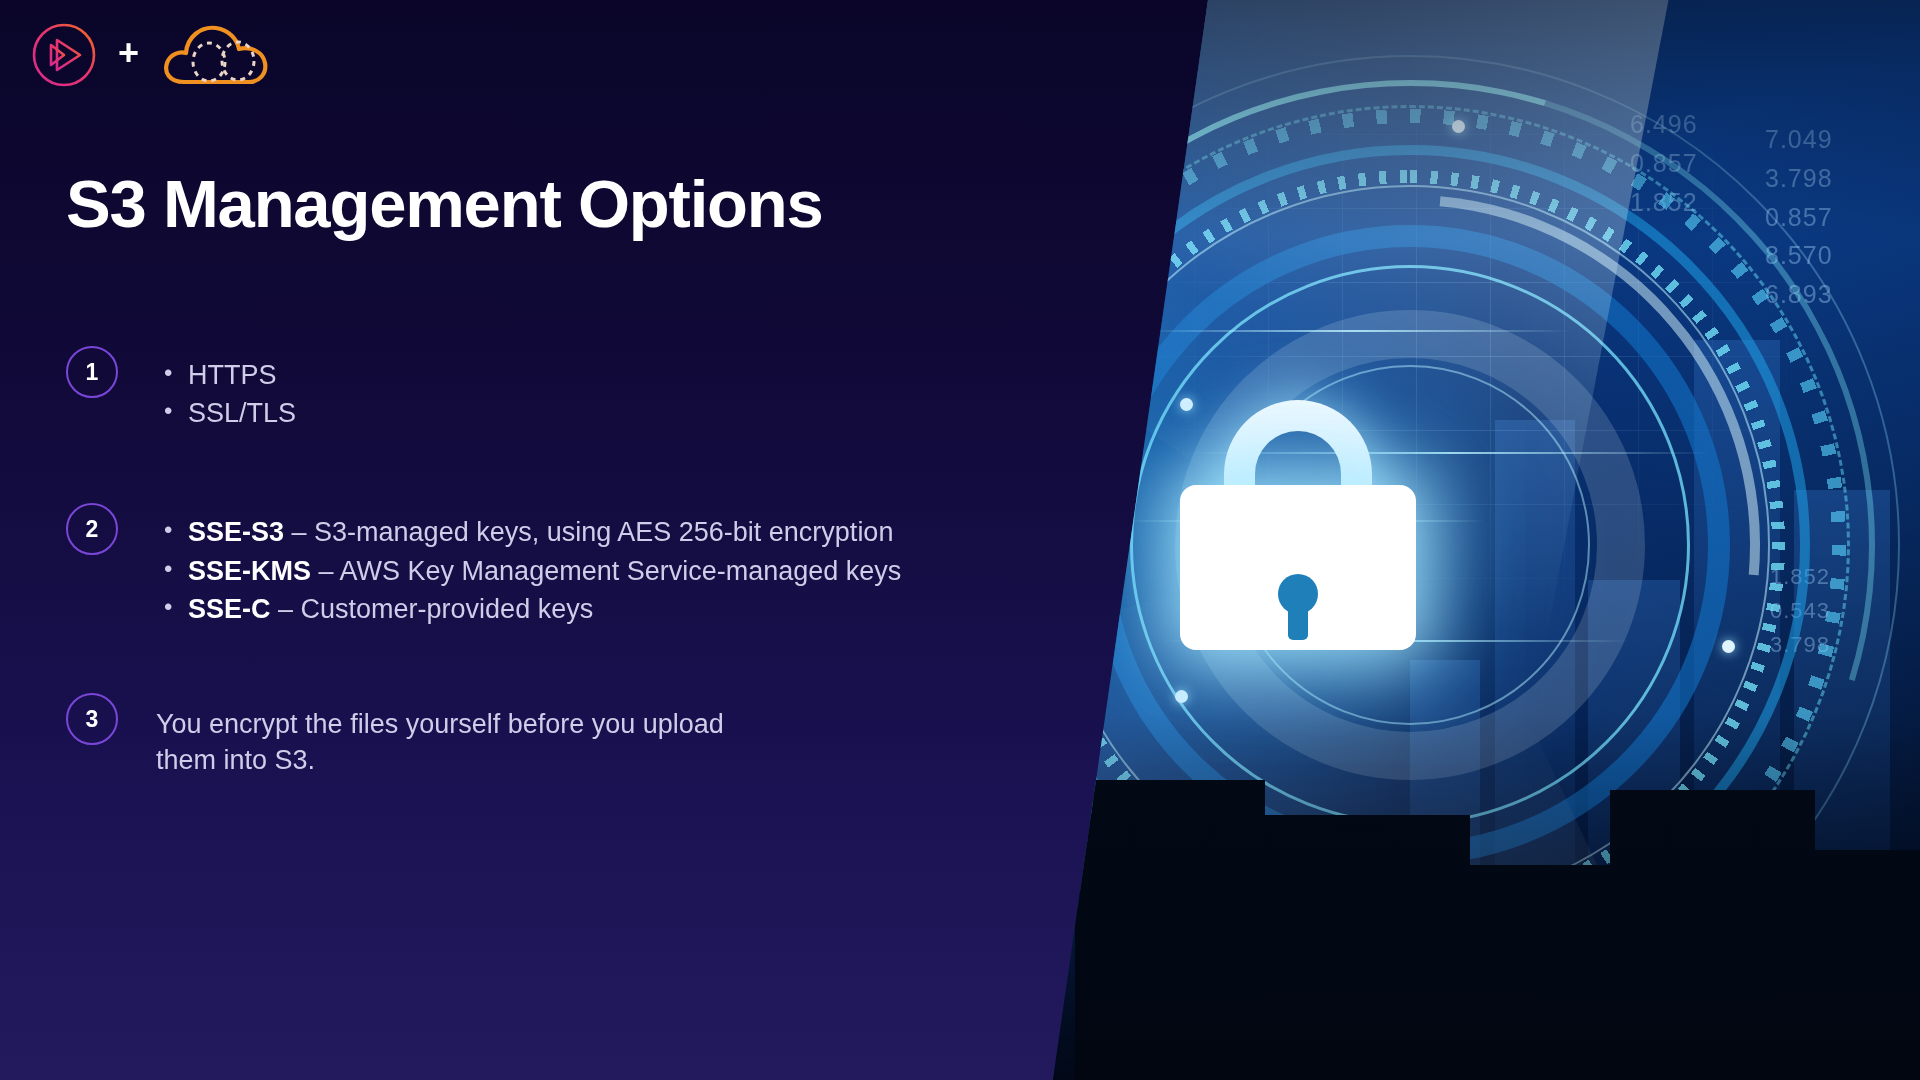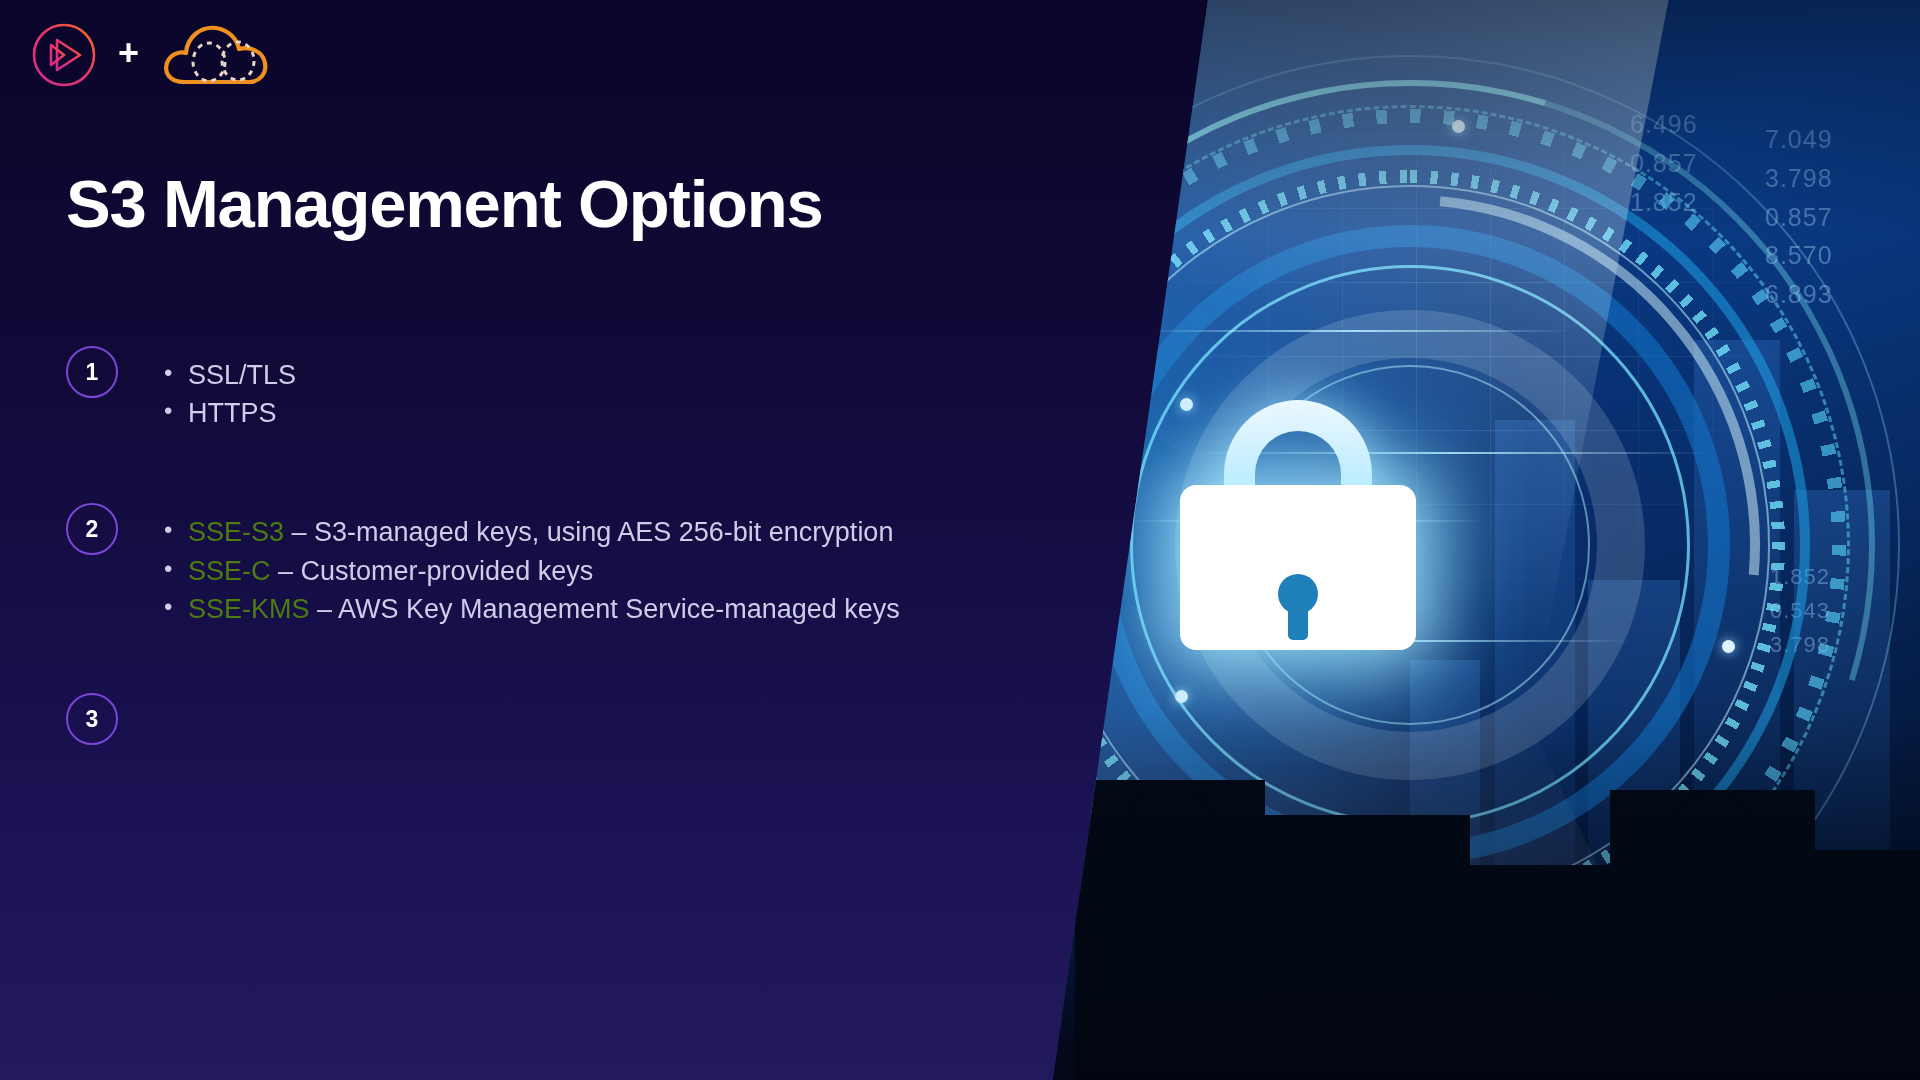--- a/index.html
+++ b/index.html
@@ -176,21 +176,21 @@
 
   .bullets { margin-top:11px; list-style:none; }
   .bullets li {
     position:relative; padding-left:32px;
     color:#cfcde9; font-size:27px; font-weight:400; line-height:1.23;
     margin-bottom:5px;
   }
   .bullets li:before {
     content:"•"; position:absolute; left:8px; top:-1px; color:#cfcde9; font-size:24px;
   }
-  .bullets .key { color:#4d7c0f; font-weight:400; }
+  .bullets .key { color:#ffffff; font-weight:700; }
 
   .para { margin-top:12px; color:#cfcde9; font-size:27px; line-height:1.33; }
 
   .gap-1 { height:70px; }
   .gap-2 { height:64px; }
 </style>
 </head>
 <body>
 
 <div id="slide">
@@ -316,48 +316,49 @@
     </div>
 
     <h1 class="title">S3 Management Options</h1>
 
     <div class="items">
 
       <div class="item">
         <div class="num-circle">1</div>
         <div class="item-body">
           <ul class="bullets">
+            <li><span>HTTPS</span></li>
             <li><span>SSL/TLS</span></li>
-            <li><span>HTTPS</span></li>
           </ul>
         </div>
       </div>
 
       <div class="gap-1"></div>
 
       <div class="item">
         <div class="num-circle">2</div>
         <div class="item-body">
           <ul class="bullets">
             <li>
               <span class="key">SSE-S3</span><span> – S3-managed keys, using AES 256-bit encryption</span>
             </li>
             <li>
-              <span class="key">SSE-C</span><span> – Customer-provided keys</span>
+              <span class="key">SSE-KMS</span><span> – AWS Key Management Service-managed keys</span>
             </li>
             <li>
-              <span class="key">SSE-KMS</span><span> – AWS Key Management Service-managed keys</span>
+              <span class="key">SSE-C</span><span> – Customer-provided keys</span>
             </li>
           </ul>
         </div>
       </div>
 
       <div class="gap-2"></div>
 
       <div class="item">
         <div class="num-circle">3</div>
         <div class="item-body">
+          <div class="para" style="max-width:600px;">You encrypt the files yourself before you upload them into S3.</div>
         </div>
       </div>
 
     </div>
   </div>
 </div>
 
 </body></html>

